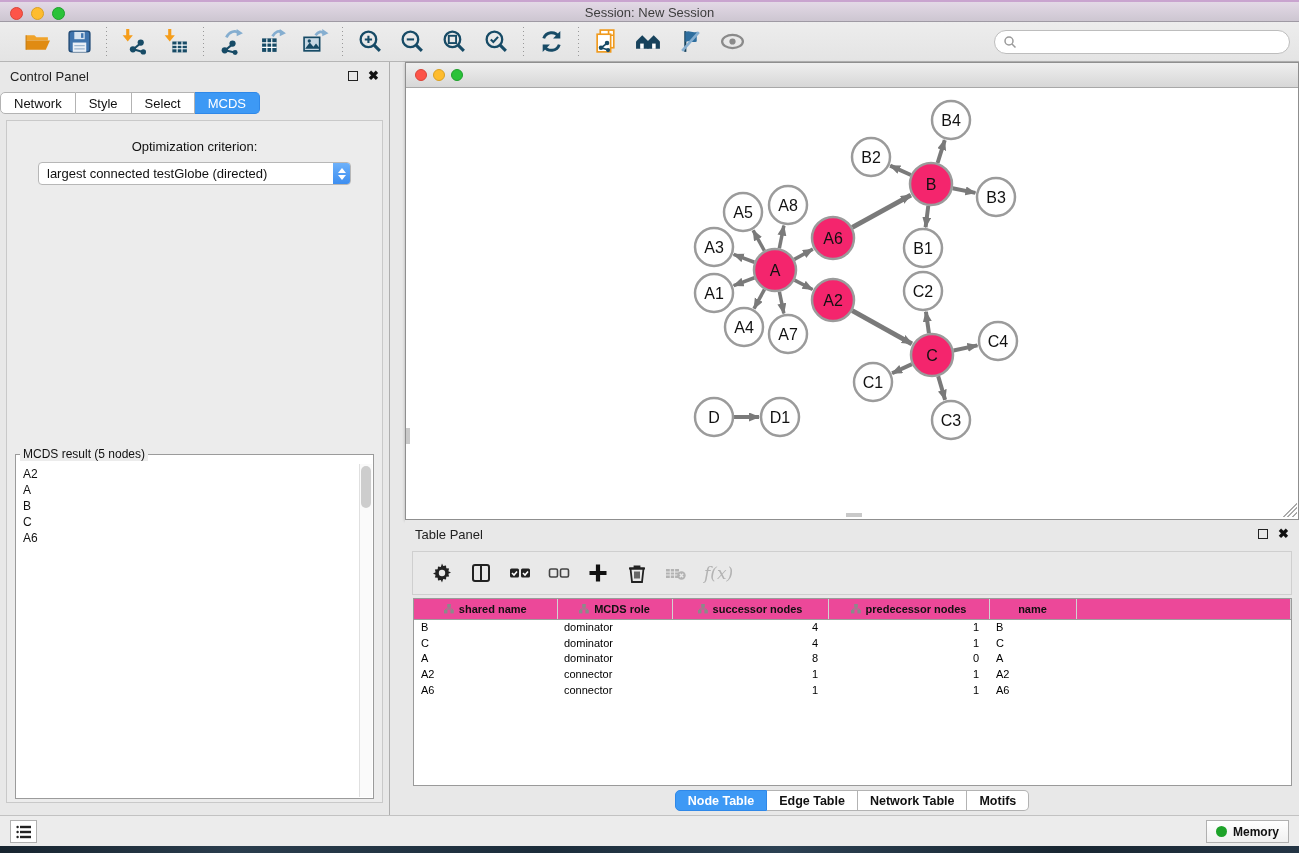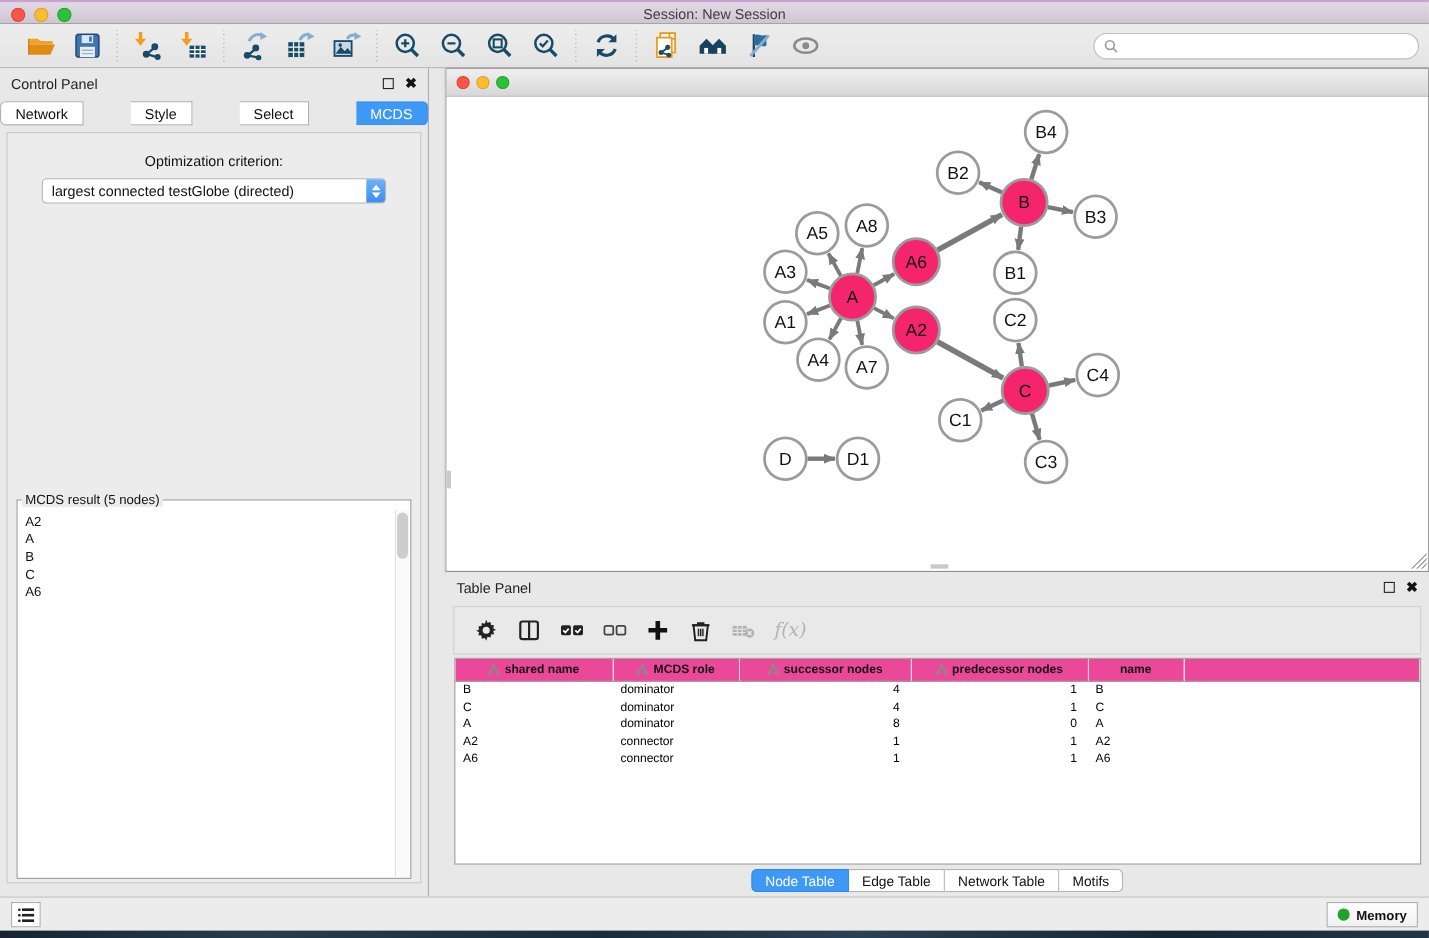--- a/index.html
+++ b/index.html
@@ -34,21 +34,21 @@
   .search-box input { border:none; outline:none; flex:1; font-size:12px; background:transparent; }
 
   
   .control-panel { position:absolute; left:0; top:62px; width:390px; height:753px;
     background:#e8e8e8; border-right:1px solid #aeaeae; }
   .panel-header { height:28px; display:flex; align-items:center; padding:0 10px;
     font-size:13px; color:#222; }
   .panel-header .spacer { flex:1; }
   .mini-float { width:10px; height:10px; border:1.5px solid #222; margin-right:10px; }
   .mini-close { font-size:13px; font-weight:bold; color:#111; line-height:10px; }
-  .seg-tabs { display:flex; justify-content:space-between; margin-top:2px; }
+  .seg-tabs { display:flex; justify-content:flex-start; margin-top:2px; }
   .seg { height:22px; padding:0 13px; background:#fff; border:1px solid #b3b3b3;
     border-left:none; font-size:13px; color:#111; display:flex; align-items:center; }
   .seg:first-child { border-left:1px solid #b3b3b3; border-radius:5px 0 0 5px; }
   .seg:last-child { border-radius:0 5px 5px 0; }
   .seg.active { background:#3d99f5; border-color:#2f88e8; color:#fff; }
   .cp-inner { position:absolute; left:6px; right:6px; top:58px; bottom:12px;
     background:#ececec; border:1px solid #c9c9c9; }
   .opt-label { text-align:center; font-size:13px; color:#111; margin-top:18px; }
   .select-row { display:flex; justify-content:center; margin-top:8px; }
   .mac-select { width:313px; height:23px; background:#fff; border:1px solid #b7b7b7;
@@ -113,21 +113,21 @@
     background:#fff; border:1px solid #9a9a9a; overflow:hidden; }
   table.data { border-collapse:collapse; width:100%; table-layout:fixed; font-size:11px; }
   table.data th { height:20px; background:#ec4899; border-bottom:1px solid #9d9d9d;
     border-right:1px solid #d2d2d2; font-weight:bold; color:#111; position:relative; }
   table.data th .hwrap { display:flex; align-items:center; justify-content:center; gap:5px; }
   table.data td { height:15.8px; padding:0 10px 0 7px; color:#000; white-space:nowrap; }
   td.num { text-align:right; }
   .tree-ico { display:inline-block; }
   .tp-tabs { position:absolute; left:0; right:0; top:270px; display:flex; justify-content:center; }
   .tp-tab { height:21px; padding:0 12px; background:#fff; border:1px solid #b3b3b3;
-    border-left:none; font-size:12.5px; color:#111; display:flex; align-items:center; }
+    border-left:none; font-size:12.5px; color:#111; display:flex; align-items:center;font-weight:bold; }
   .tp-tab:first-child { border-left:1px solid #b3b3b3; border-radius:5px 0 0 5px; }
   .tp-tab:last-child { border-radius:0 5px 5px 0; }
   .tp-tab.active { background:#3d99f5; border-color:#2f88e8; color:#fff; }
 
   
   .status-bar { position:absolute; left:0; top:815px; width:1299px; height:35px;
     background:#ececec; border-top:1px solid #c2c2c2;font-weight:bold; }
   .list-btn { position:absolute; left:10px; top:4px; width:27px; height:23px;
     background:#fff; border:1px solid #b0b0b0; display:flex; align-items:center; justify-content:center; }
   .memory-btn { position:absolute; right:10px; top:4px; height:23px; padding:0 9px;

